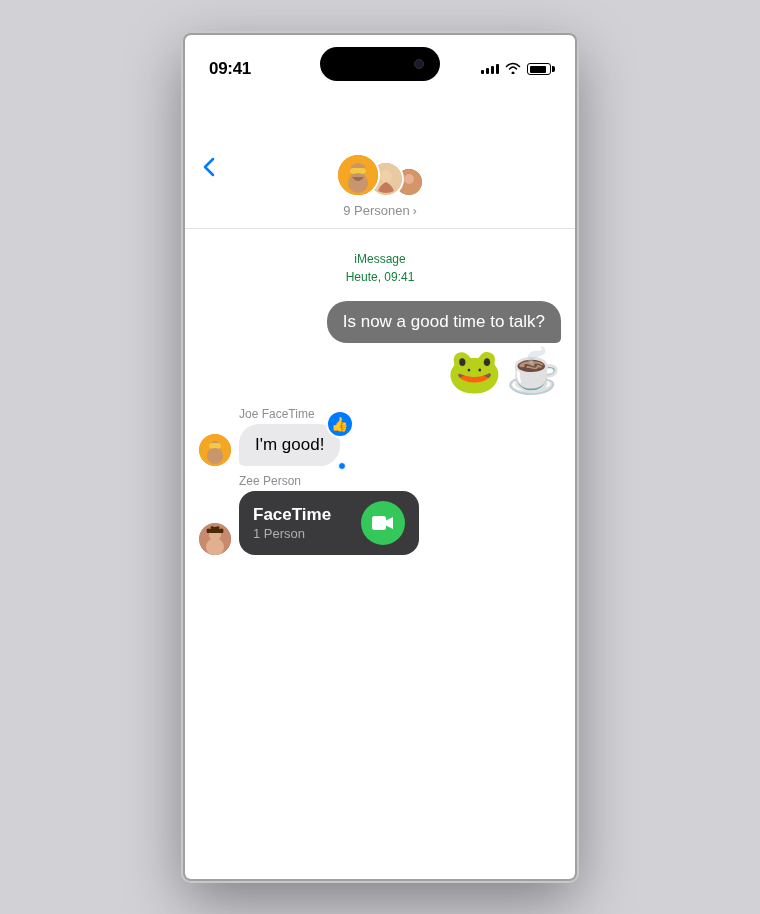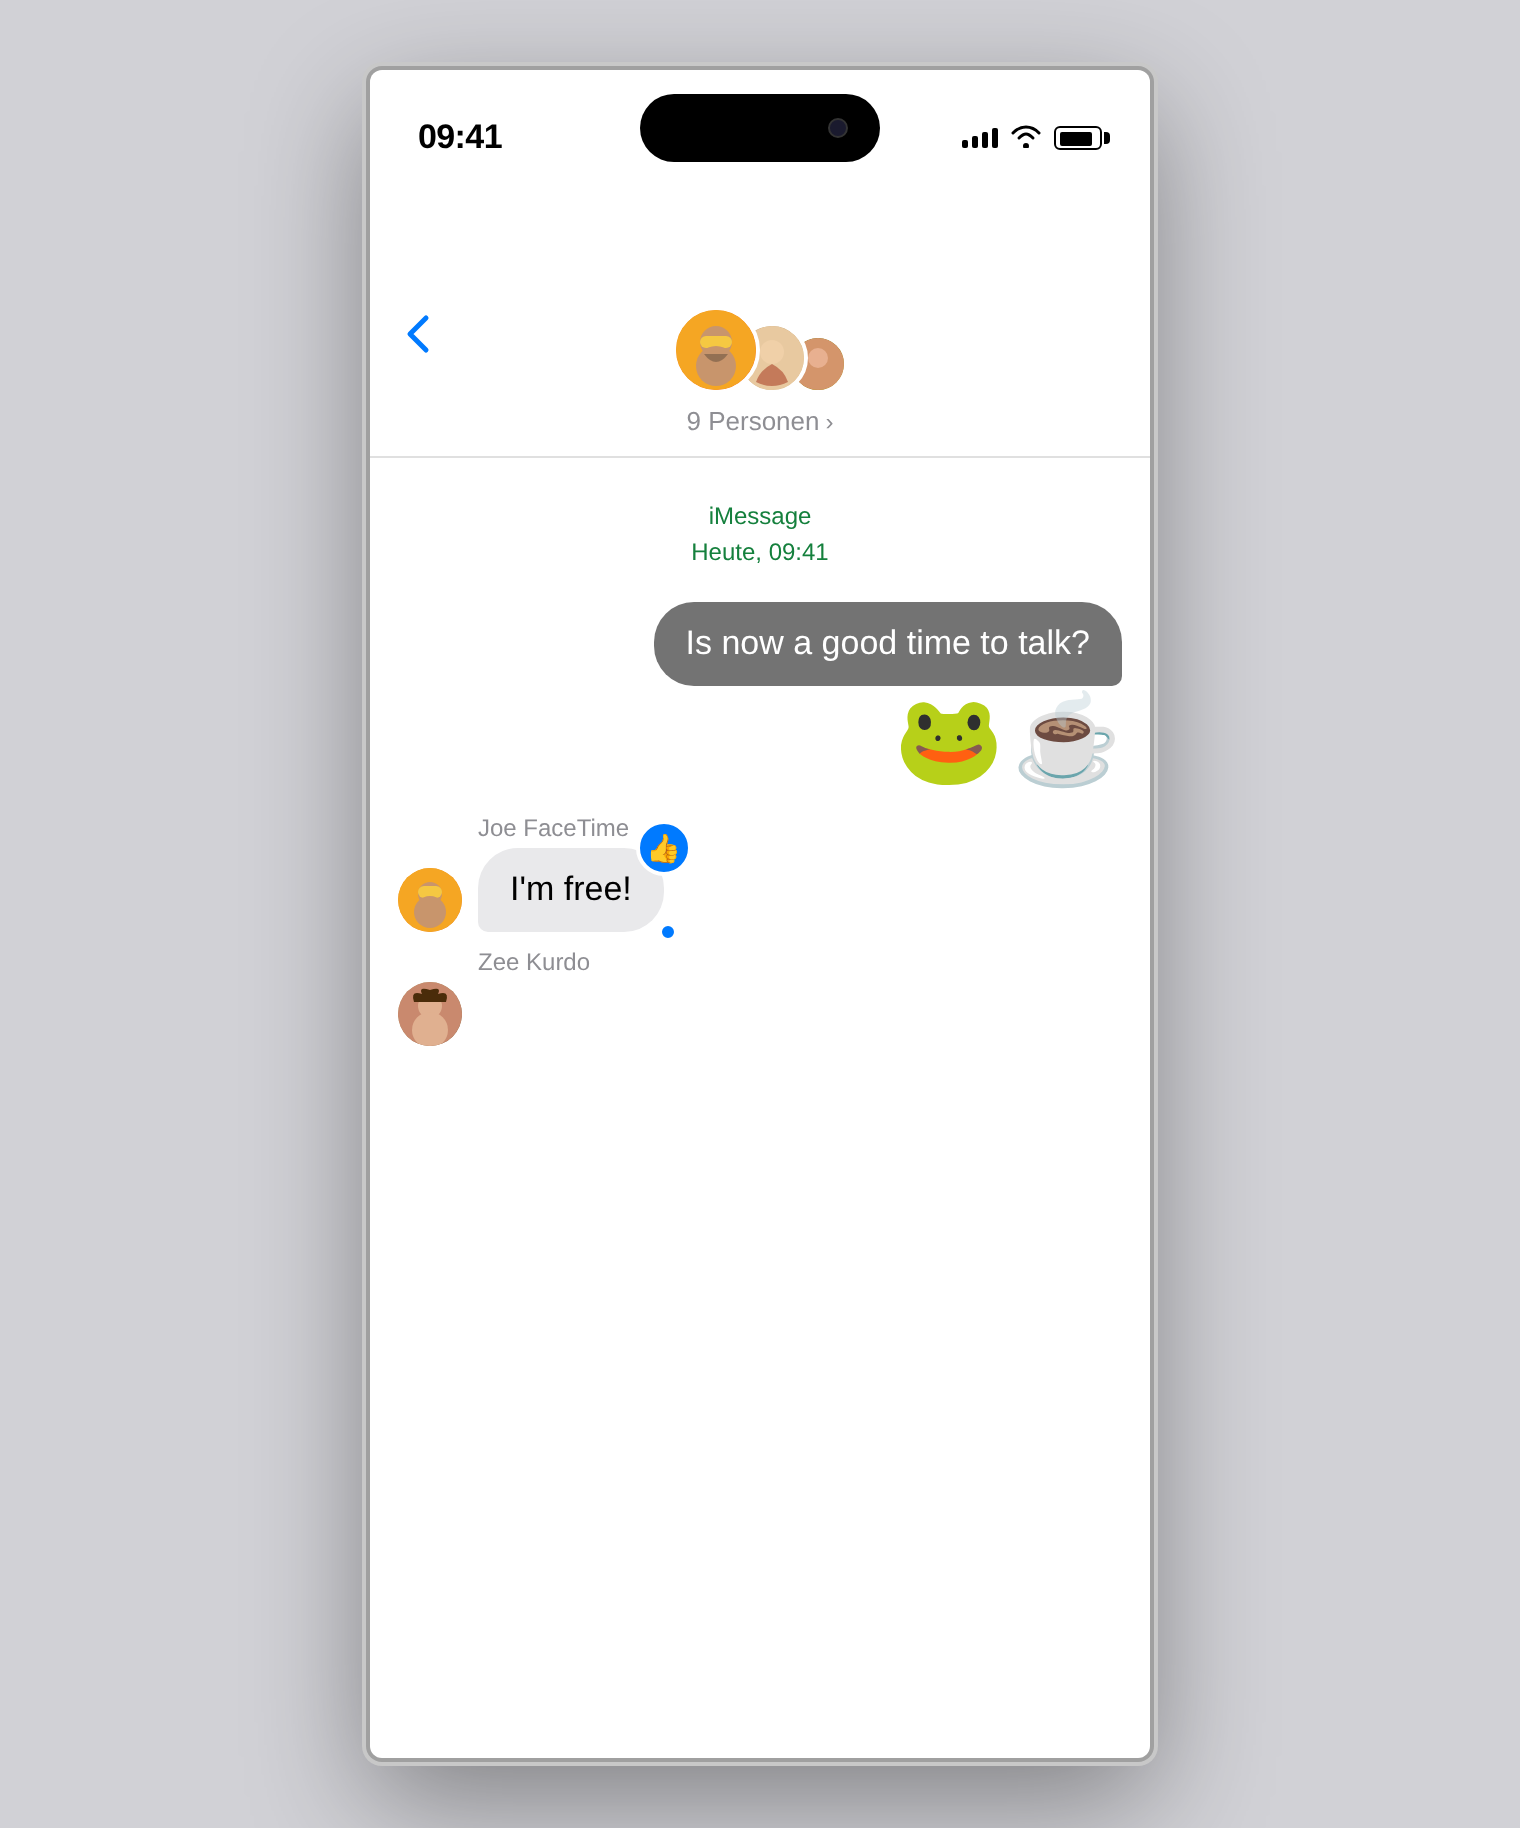--- a/index.html
+++ b/index.html
@@ -499,35 +499,47 @@
       <div class="message-in">
         <div class="avatar-sm avatar-joe">
           <svg width="32" height="32" viewBox="0 0 32 32">
             <circle cx="16" cy="16" r="16" fill="#f5a623"></circle>
             <circle cx="16" cy="13" r="6" fill="#c8956c"></circle>
             <rect x="10" y="9" width="12" height="6" rx="3" fill="#f5c842"></rect>
             <circle cx="16" cy="22" r="8" fill="#c8956c"></circle>
           </svg>
         </div>
         <div class="bubble-in" style="position:relative;">
-          <span>I'm free!</span>
+          <span>I'm good!</span>
           <div class="tapback">👍</div>
           <div class="tapback-dot"></div>
         </div>
       </div>
 
-      <div class="sender-name" style="margin-top:8px;">Zee Kurdo</div>
+      <div class="sender-name" style="margin-top:8px;">Zee Person</div>
       <div class="message-in">
         <div class="avatar-sm avatar-zee">
           <svg width="32" height="32" viewBox="0 0 32 32">
             <circle cx="16" cy="16" r="16" fill="#c9896e"></circle>
             <circle cx="16" cy="12" r="6" fill="#e0b090"></circle>
             <circle cx="16" cy="24" r="9" fill="#e0b090"></circle>
 
             <path d="M8 10 Q6 4 12 6 Q10 2 16 4 Q22 2 20 6 Q26 4 24 10" fill="#4a2c0a" stroke="none"></path>
           </svg>
         </div>
+        <div class="bubble-facetime">
+          <div class="facetime-text">
+            <div class="facetime-title">FaceTime</div>
+            <div class="facetime-sub">1 Person</div>
+          </div>
+          <div class="facetime-btn">
+            <svg width="22" height="18" viewBox="0 0 22 18" fill="none">
+              <rect x="0" y="2" width="14" height="14" rx="2.5" fill="white"></rect>
+              <path d="M14 6.5L21 3V15L14 11.5V6.5Z" fill="white"></path>
+            </svg>
+          </div>
+        </div>
       </div>
 
     </div>
 
   </div>
 </div>
 
 </body></html>

